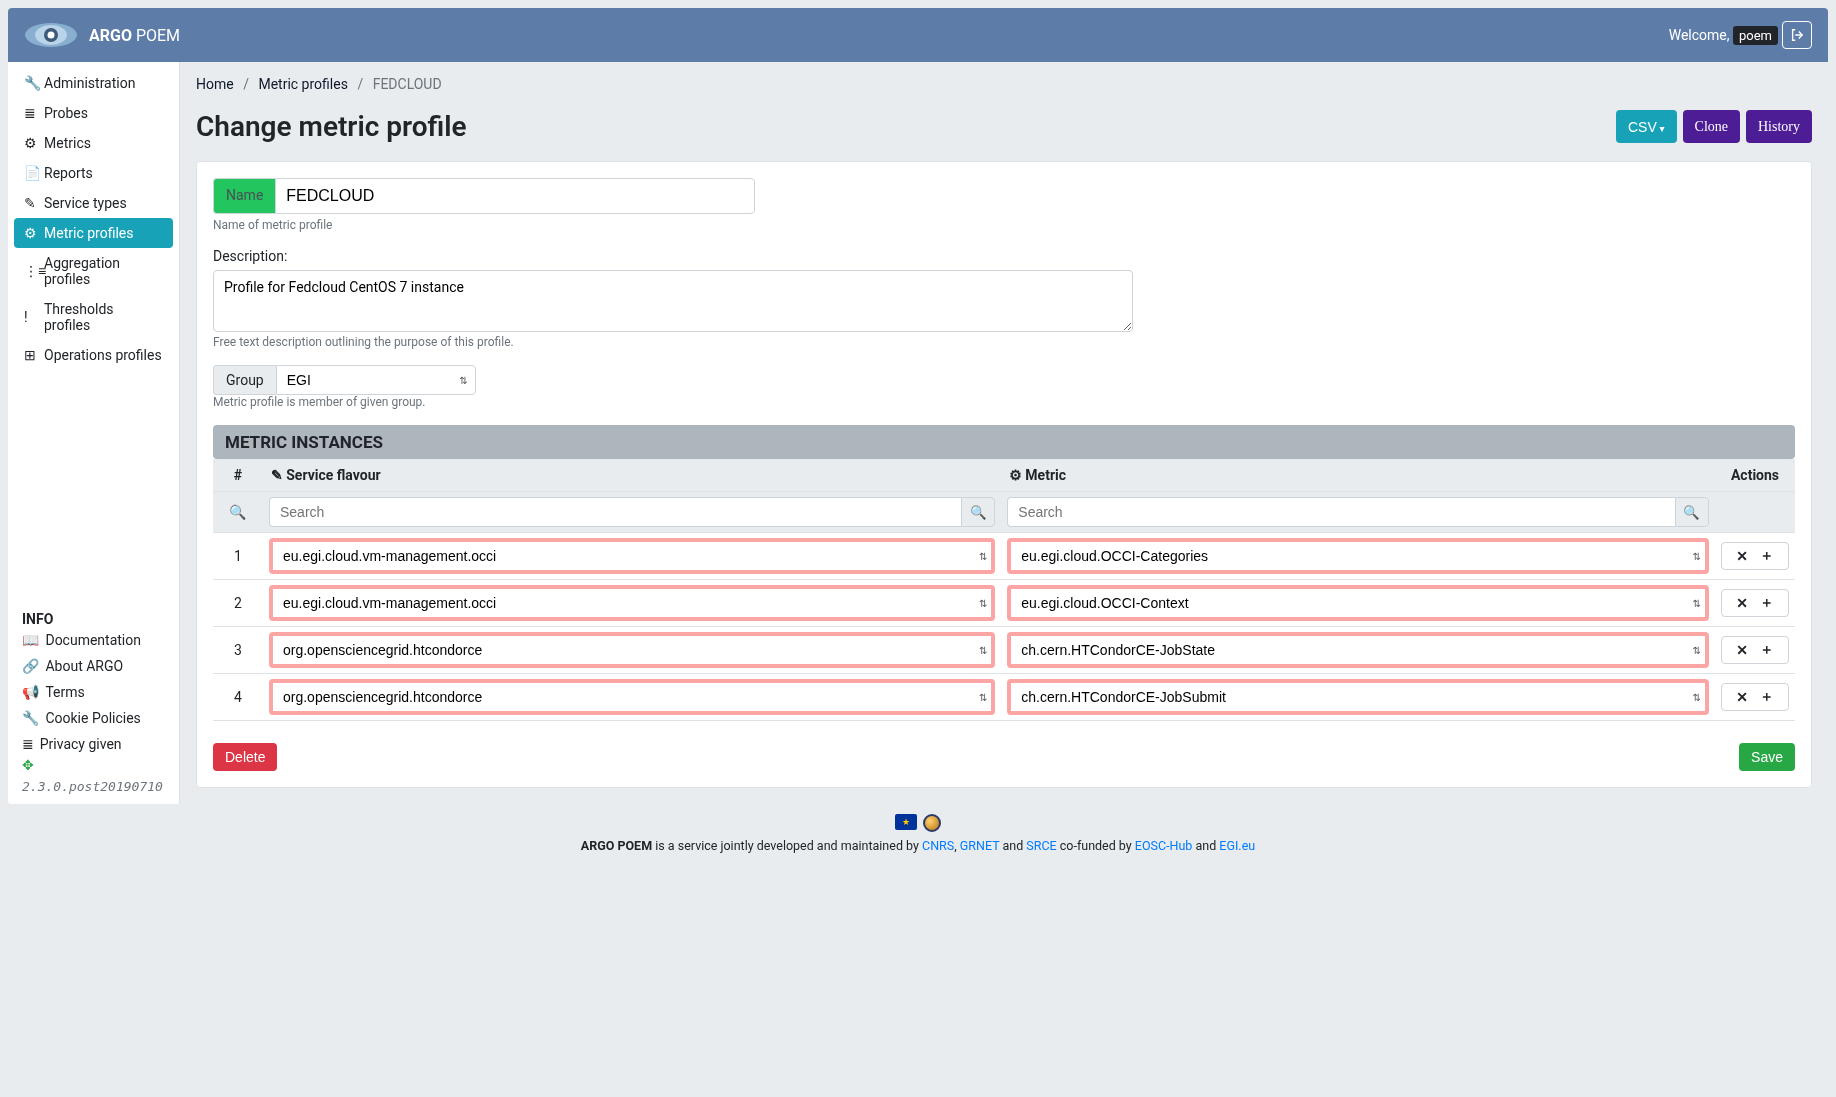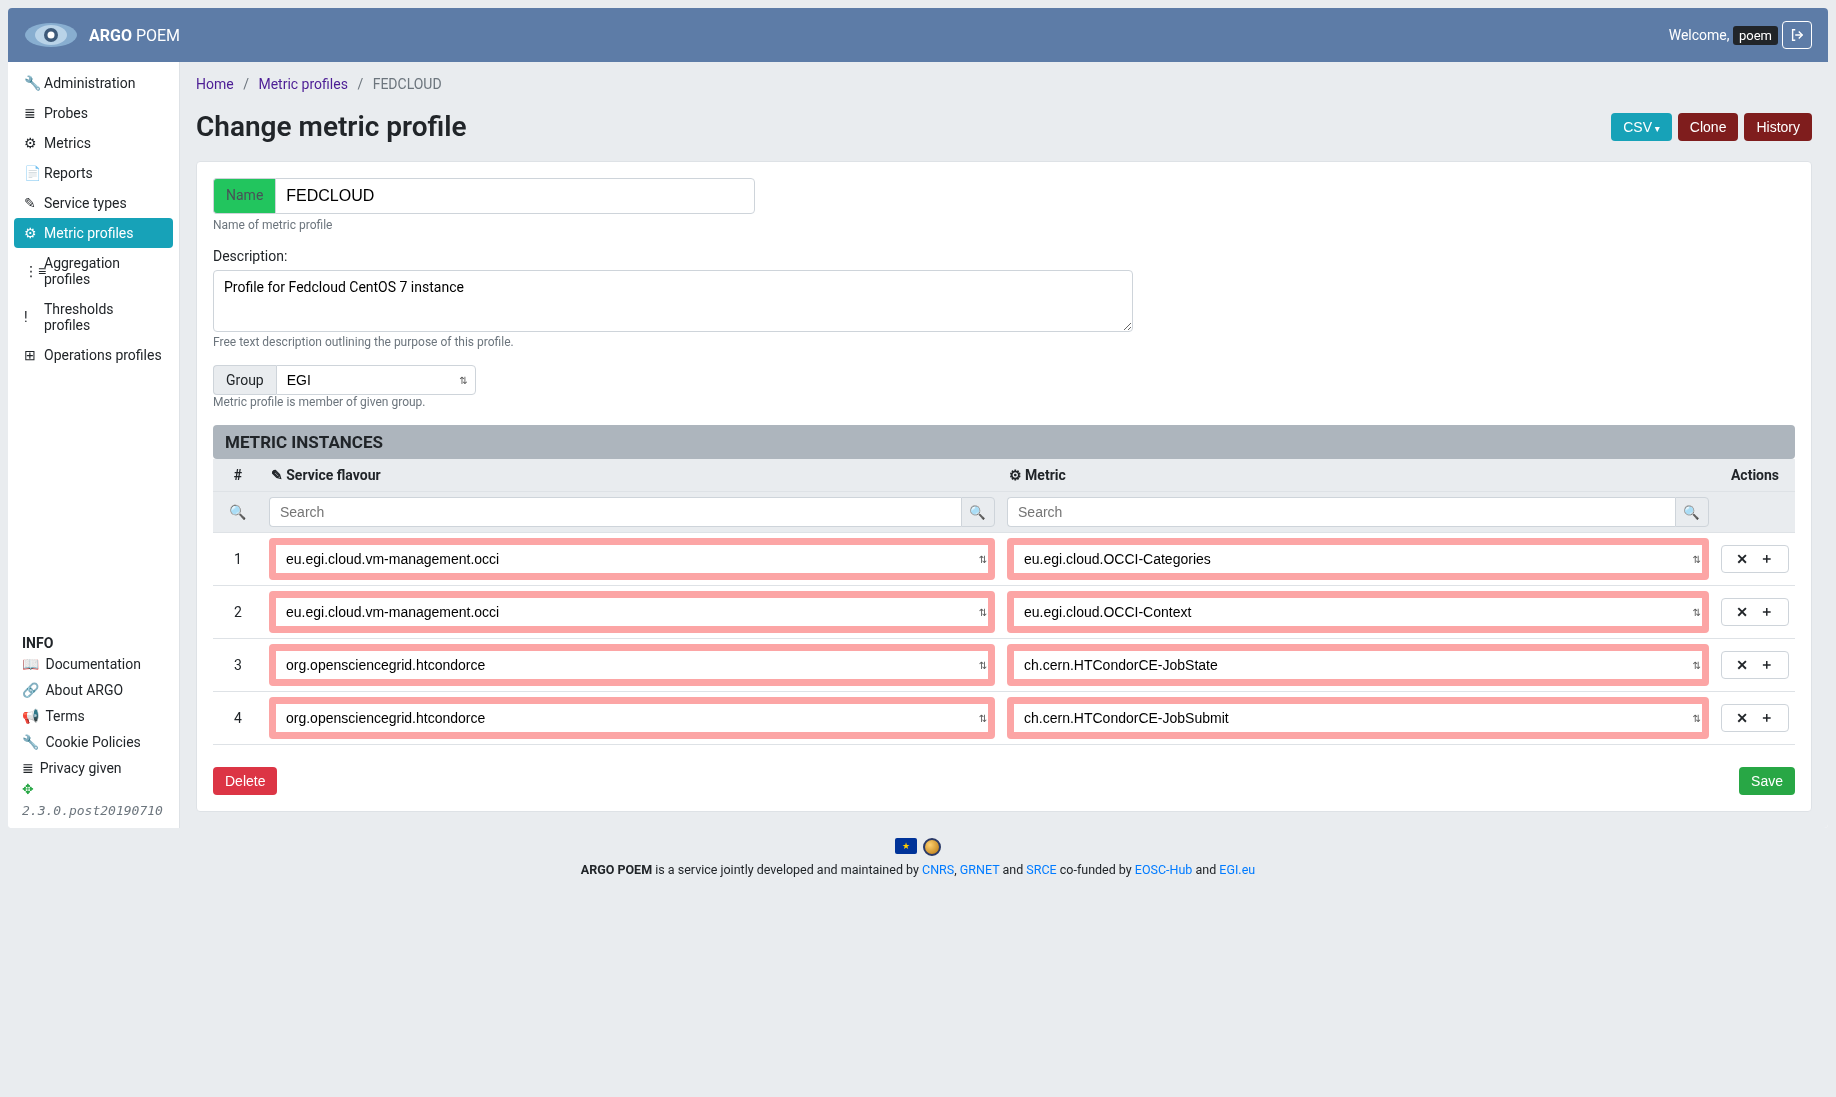--- a/index.html
+++ b/index.html
@@ -19,29 +19,29 @@
 .nav-item { padding: 7px 10px; border-radius: 4px; cursor: pointer; font-size: 14px; display:flex; align-items:center; gap:6px; }
 .nav-item.active { background: #17a2b8; color: #fff; }
 .nav-icon { width: 14px; display:inline-block; }
 .info-section { margin-top: auto; padding: 10px 14px; }
 .info-title { font-weight: 700; font-size: 14px; margin-bottom: 0; }
 .info-item { padding: 5px 0; cursor: pointer; font-size: 14px; display:flex; align-items:center; gap:6px; }
 .version { color: #6c757d; font-style: italic; font-family: monospace; font-size: 13px; margin-top:6px;}
 .version-icon { color:#28a745; }
 .main { flex: 1; background: #e9ecef; padding: 14px 16px 16px 16px; }
 .breadcrumb { font-size: 14px; margin-bottom: 18px; }
-.breadcrumb a { color: #4c1d95; text-decoration: none; cursor:pointer; }
+.breadcrumb a { color: #0f172a; text-decoration: none; cursor:pointer; }
 .breadcrumb .sep { color: #6c757d; padding: 0 6px; }
 .breadcrumb .current { color: #6c757d; }
-.page-head { display: flex; align-items: center; margin-bottom: 18px; }
+.page-head { display: flex; margin-bottom: 18px; }
 .page-title { font-size: 28px; font-weight: 600; }
 .page-actions { margin-left: auto; display: flex; gap: 6px; }
 .btn { border: none; border-radius: 4px; padding: 6px 12px; font-size: 14px; cursor: pointer; color:#fff; }
 .btn-csv { background: #17a2b8; }
-.btn-secondary { background: #7f1d1d; }
+.btn-secondary { background: #4c1d95; font-family: Liberation Serif, serif; }
 .btn-danger { background: #dc3545; }
 .btn-success { background: #28a745; }
 .card { background: #fff; border: 1px solid #dee2e6; border-radius: 4px; padding: 16px; }
 .input-group { display: flex; margin-bottom: 4px; }
 .input-group .addon { background: #22c55e; border: 1px solid #ced4da; border-right:none; padding: 8px 12px; font-size: 14px; border-radius: 4px 0 0 4px; color:#495057; }
 .input-group input { border: 1px solid #ced4da; padding: 8px 10px; font-size: 16px; border-radius: 0 4px 4px 0; flex:0 0 auto; width:480px; }
 .help-text { font-size: 12px; color: #6c757d; margin-bottom: 16px; }
 .form-label { font-size: 14px; margin-bottom: 6px; display:block; }
 .textarea { width: 100%; max-width: 920px; border: 1px solid #ced4da; border-radius: 4px; padding: 8px 10px; font-size: 14px; height: 62px; resize: both; font-family:inherit; }
 .group-select-wrap { display: inline-flex; }
@@ -52,21 +52,21 @@
 .section-header { background: #adb5bd; color: #212529; font-weight: 700; font-size: 17px; padding: 7px 12px; margin-top: 14px; border-radius: 4px; }
 .table { width: 100%; border-collapse: separate; border-spacing: 0; margin-top: 0; }
 .table th { background: #e9ecef; font-weight: 700; font-size: 14px; padding: 8px; text-align:left; border-bottom:1px solid #dee2e6; }
 .table .num-col { width: 50px; text-align:center; }
 .table .act-col { width: 80px; text-align:center; }
 .search-row td { background: #e9ecef; padding: 6px; border-bottom:1px solid #dee2e6; }
 .search-wrap { display: flex; }
 .search-wrap input { flex:1; border:1px solid #ced4da; border-right:none; padding:6px 10px; border-radius: 4px 0 0 4px; font-size:14px; }
 .search-wrap .search-btn { border:1px solid #ced4da; background:#e9ecef; width:34px; border-radius:0 4px 4px 0; cursor:pointer; display:flex; align-items:center; justify-content:center; }
 .table td { padding: 5px 6px; border-bottom: 1px solid #dee2e6; }
-.row-select { width: 100%; border:7px solid #fca5a5; border-radius:4px; padding:6px 26px 6px 10px; font-size:14px; appearance:none; background:#fff; }
+.row-select { width: 100%; border:4px solid #fca5a5; border-radius:4px; padding:6px 26px 6px 10px; font-size:14px; appearance:none; background:#fff; }
 .row-select-wrap { position:relative; }
 .row-select-wrap::after { content:"⇅"; font-size:10px; position:absolute; right:8px; top:50%; transform:translateY(-50%); color:#555; pointer-events:none;}
 .row-actions { display:flex; gap:4px; border:1px solid #ced4da; border-radius:4px; padding:4px 4px; justify-content:center; }
 .icon-btn { background:transparent; border:none; cursor:pointer; font-size:14px; font-weight:700; padding:0 4px; color:#212529; }
 .form-footer { display:flex; margin-top:22px; }
 .footer { text-align:center; padding: 10px 0 14px 0; background:#e9ecef; font-size:12.5px; }
 .footer-icons { display:flex; gap:6px; justify-content:center; margin-bottom:6px; }
 .flag { width:22px; height:16px; background:#003399; border-radius:2px; position:relative; display:inline-flex; align-items:center; justify-content:center; color:#ffcc00; font-size:9px;}
 .globe { width:18px; height:18px; border-radius:50%; background: radial-gradient(circle at 35% 35%, #ffd070, #b5740d); border:2px solid #2b3a67; display:inline-block;}
 .footer a { color:#007bff; text-decoration:none; }

